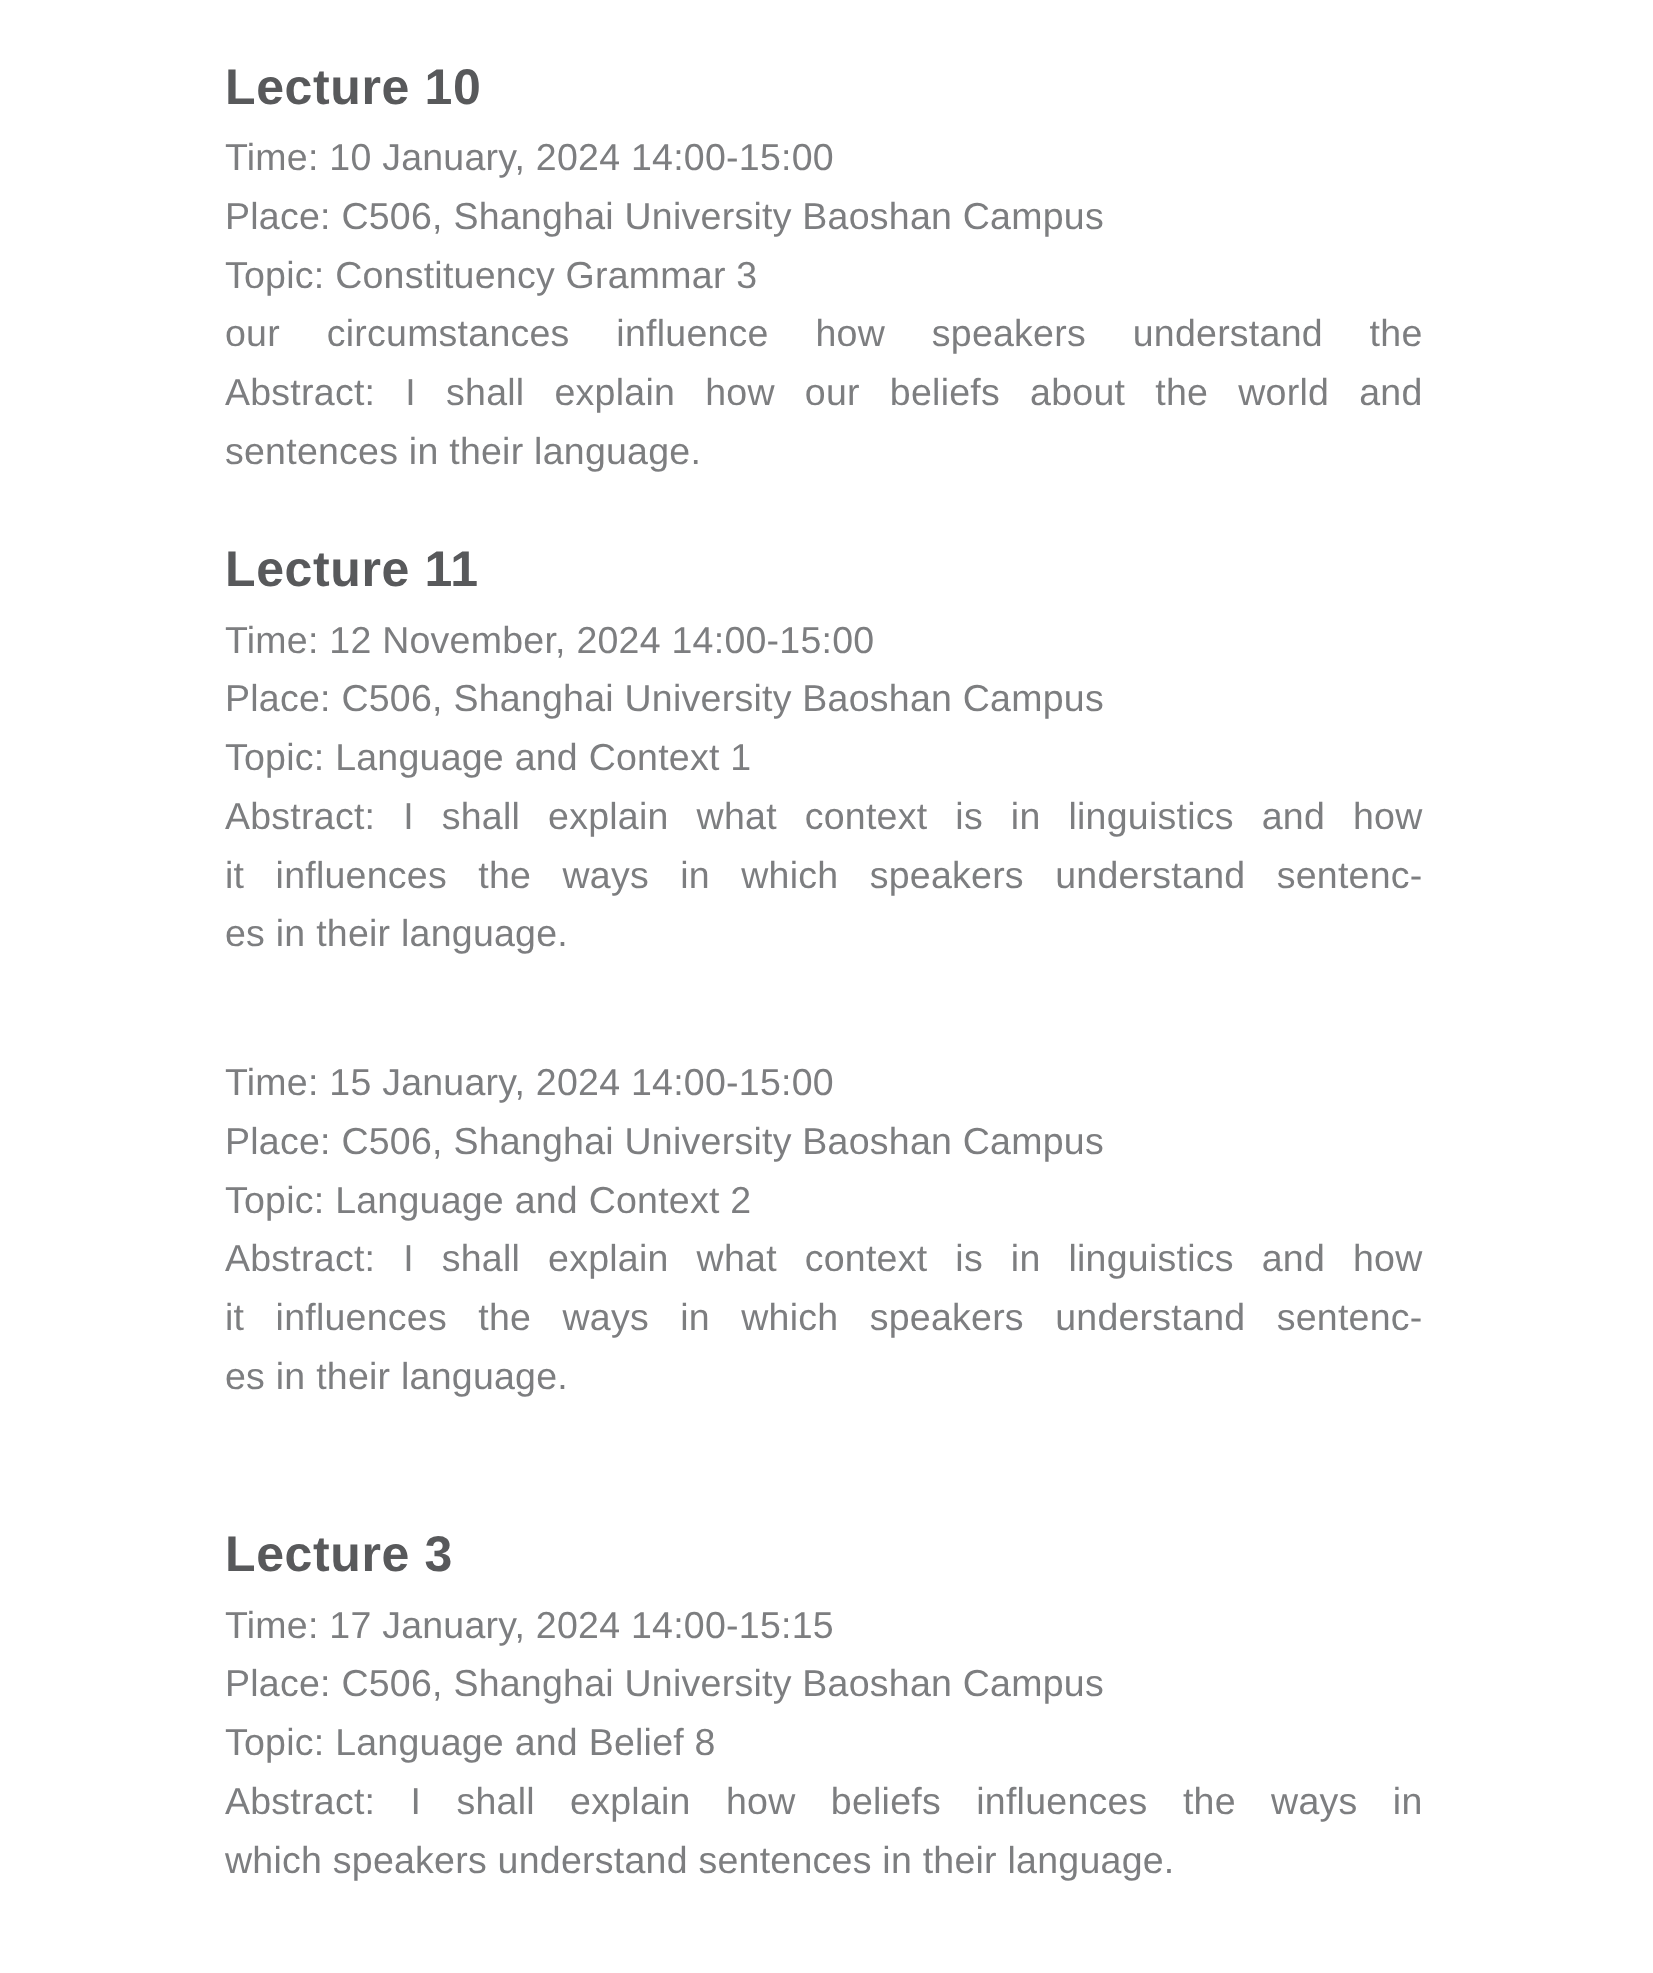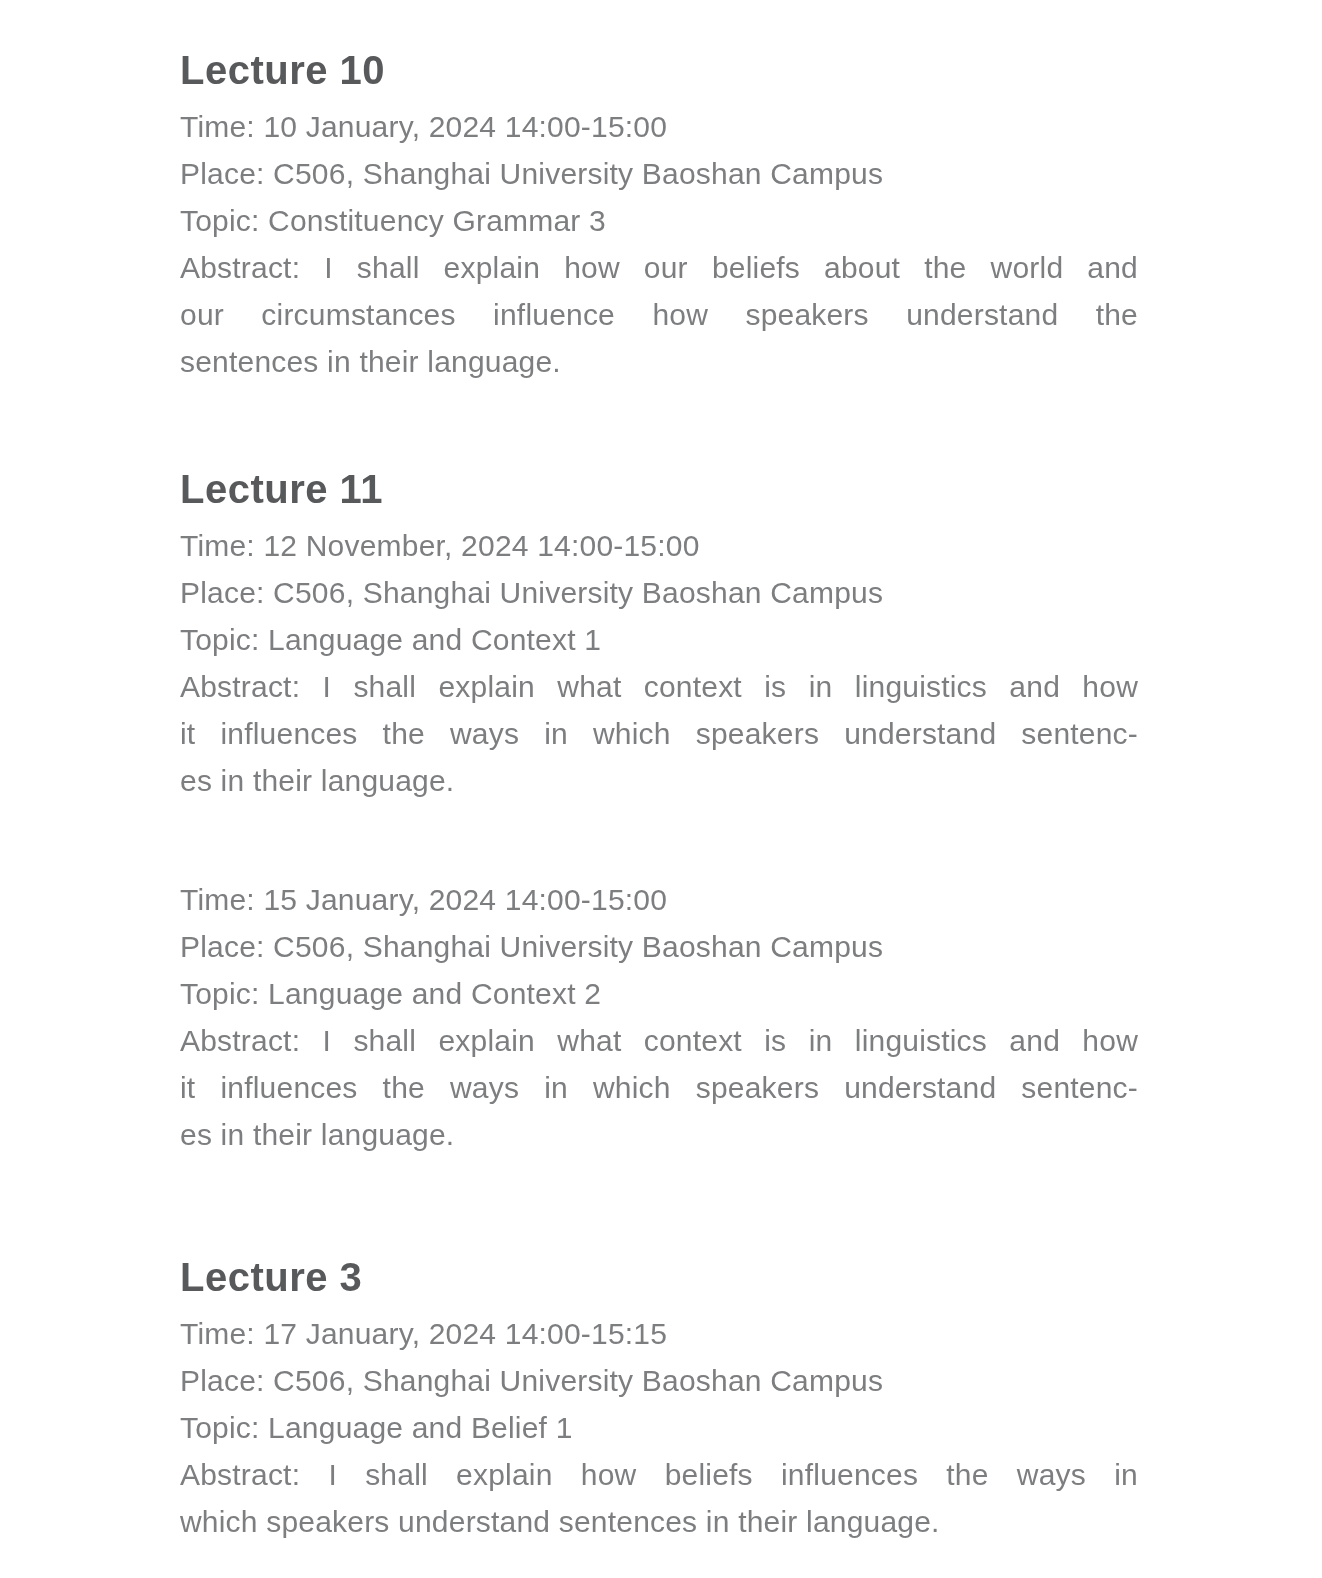--- a/index.html
+++ b/index.html
@@ -17,21 +17,21 @@
     box-sizing: border-box;
     width: 1322px;
     height: 1289px;
     padding: 45px 184px 0 180px;
     background: #ffffff;
   }
   .content {
     width: 958px;
   }
   .lec { }
-  .lec + .lec-gap-1 { margin-top: 79px; }
+  .lec + .lec-gap-1 { margin-top: 46px; }
   .lec + .lec-gap-2 { margin-top: 72px; }
   .lec + .lec-gap-3 { margin-top: 94px; }
   .lec-title {
     font-size: 40px;
     line-height: 50px;
     font-weight: 700;
     color: #58595b;
     letter-spacing: 0.5px;
     margin: 0 0 8px 0;
   }
@@ -51,22 +51,22 @@
 <body>
 
 <div class="page">
   <div class="content">
 
     <section class="lec">
       <h2 class="lec-title">Lecture 10</h2>
       <div class="line">Time: 10 January, 2024 14:00-15:00</div>
       <div class="line">Place: C506, Shanghai University Baoshan Campus</div>
       <div class="line">Topic: Constituency Grammar 3</div>
+      <div class="line just">our circumstances influence how speakers understand the</div>
       <div class="line just">Abstract: I shall explain how our beliefs about the world and</div>
-      <div class="line just">our circumstances influence how speakers understand the</div>
       <div class="line">sentences in their language.</div>
     </section>
 
     <section class="lec lec-gap-1">
       <h2 class="lec-title">Lecture 11</h2>
       <div class="line">Time: 12 November, 2024 14:00-15:00</div>
       <div class="line">Place: C506, Shanghai University Baoshan Campus</div>
       <div class="line">Topic: Language and Context 1</div>
       <div class="line just">Abstract: I shall explain what context is in linguistics and how</div>
       <div class="line just">it influences the ways in which speakers understand sentenc-</div>
@@ -79,19 +79,19 @@
       <div class="line">Topic: Language and Context 2</div>
       <div class="line just">Abstract: I shall explain what context is in linguistics and how</div>
       <div class="line just">it influences the ways in which speakers understand sentenc-</div>
       <div class="line">es in their language.</div>
     </section>
 
     <section class="lec lec-gap-3">
       <h2 class="lec-title">Lecture 3</h2>
       <div class="line">Time: 17 January, 2024 14:00-15:15</div>
       <div class="line">Place: C506, Shanghai University Baoshan Campus</div>
-      <div class="line">Topic: Language and Belief 1</div>
+      <div class="line">Topic: Language and Belief 8</div>
       <div class="line just">Abstract: I shall explain how beliefs influences the ways in</div>
       <div class="line">which speakers understand sentences in their language.</div>
     </section>
 
   </div>
 </div>
 
 </body></html>

